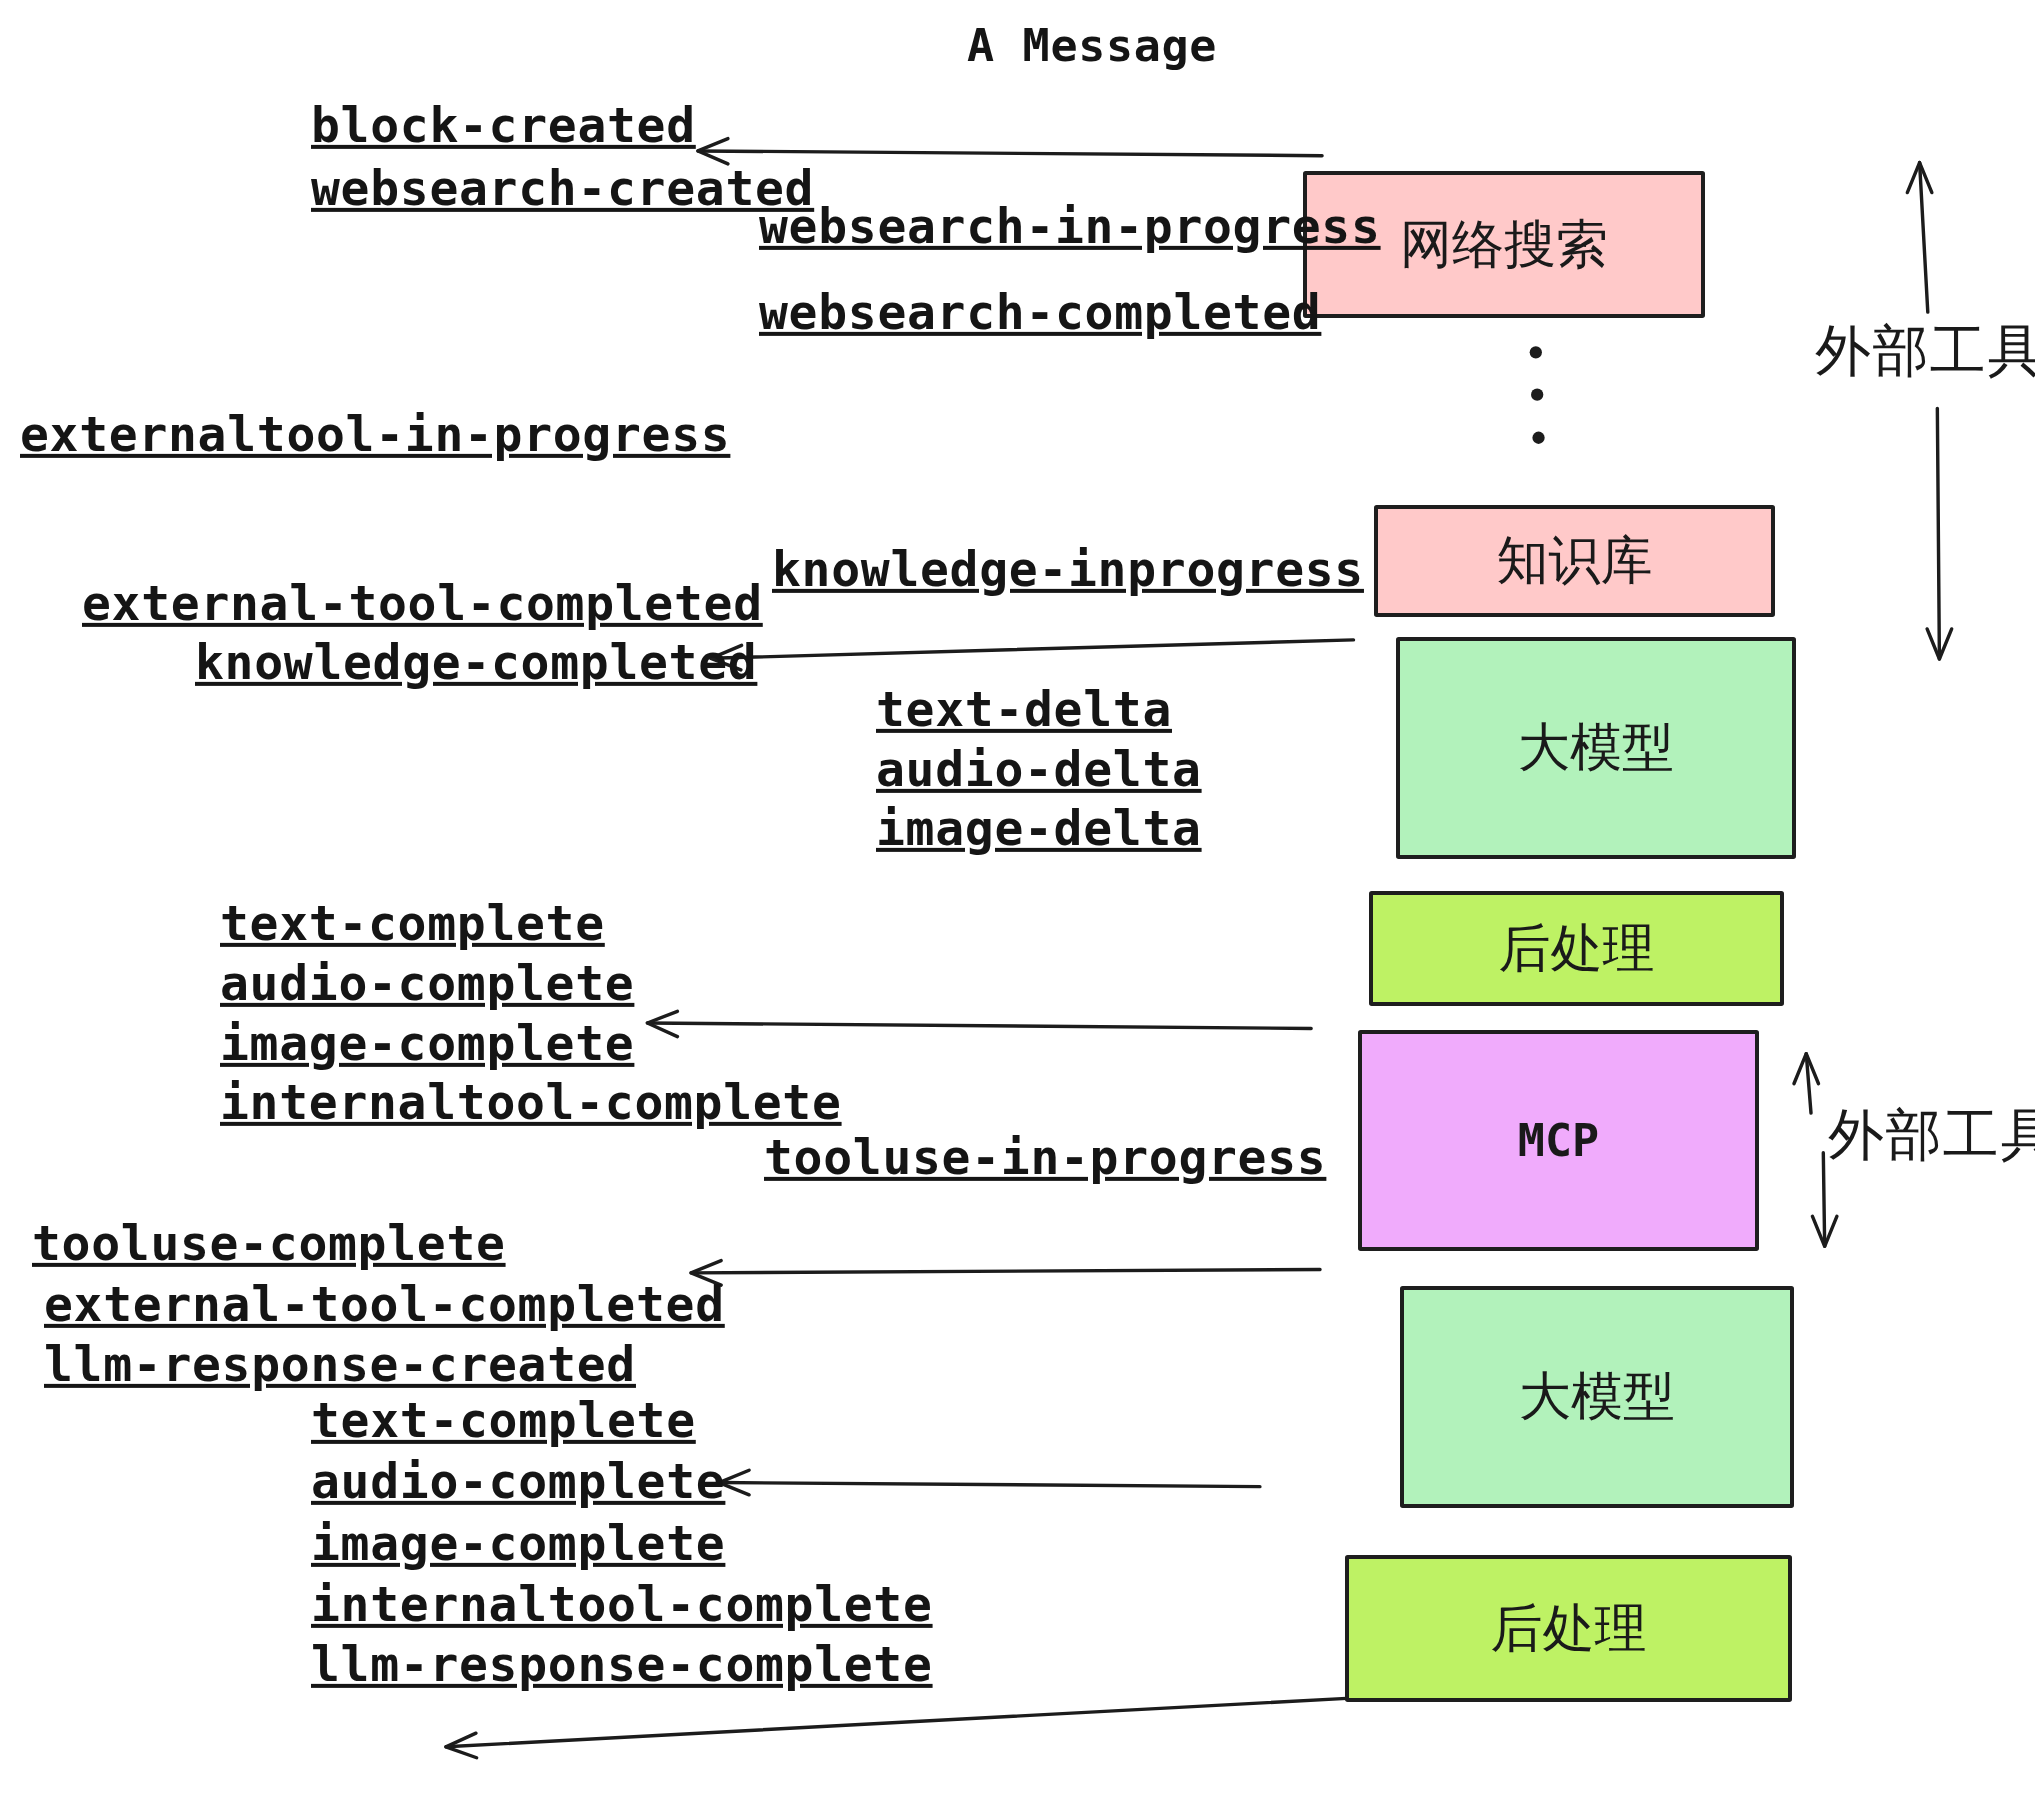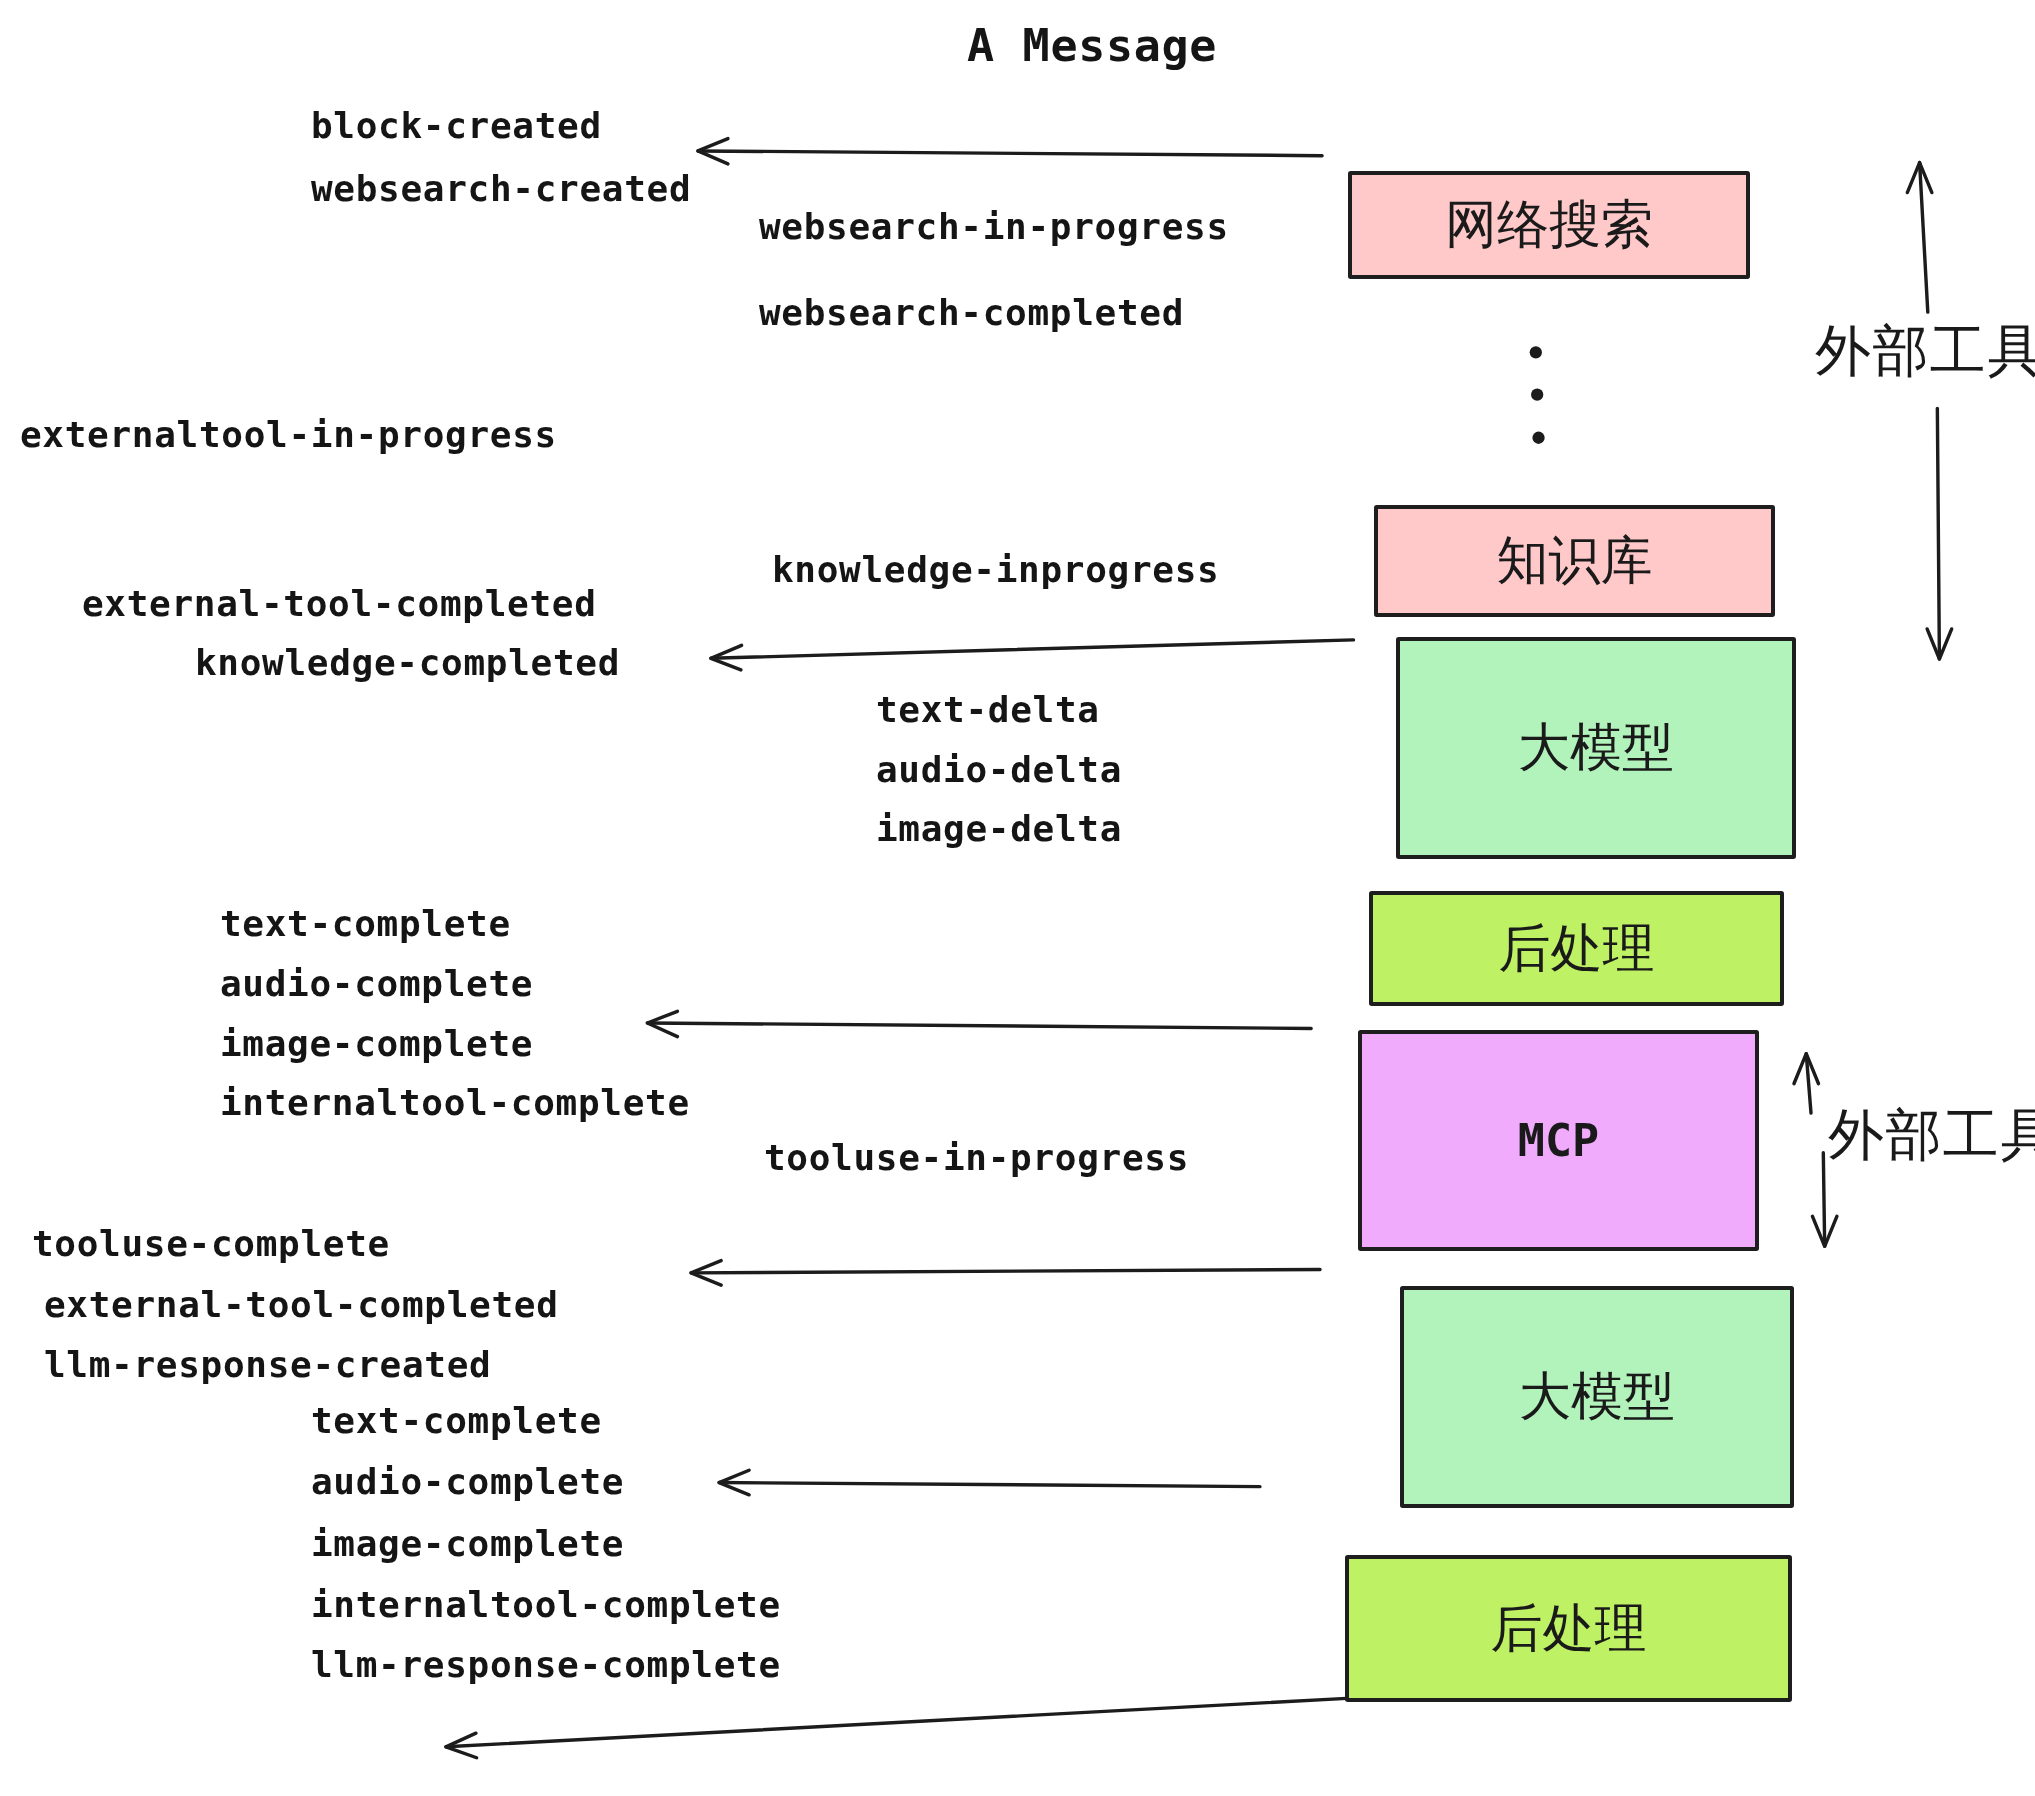--- a/index.html
+++ b/index.html
@@ -16,23 +16,24 @@
 
   .title{
     position:absolute;left:967px;top:45px;
     transform:translateY(-50%);
     font-size:45px;font-weight:700;letter-spacing:0.7px;
     white-space:nowrap;
   }
   .ev{
     position:absolute;
     transform:translateY(-52%);
-    font-size:36px;font-weight:700;
+    font-size:48px;font-weight:700;
     white-space:nowrap;
     letter-spacing:0.7px;
+    text-decoration:underline;
   }
   .box{
     position:absolute;
     background:#fff;
     border:4.8px solid #1E1E1E;
     border-radius:2.7px;
     display:flex;align-items:center;justify-content:center;
     box-sizing:border-box;
   }
   .box.pink{background:#FFC9C9;}
@@ -113,21 +114,21 @@
 
     <g fill="#1C1C1C" stroke="none">
       <circle cx="2249" cy="516" r="9"></circle>
       <circle cx="2251" cy="578" r="9"></circle>
       <circle cx="2253" cy="641" r="9"></circle>
     </g>
   </svg>
 
   <div class="title">A Message</div>
 
-  <div class="box pink" style="left:1348px;top:171px;width:402px;height:108px">
+  <div class="box pink" style="left:1303px;top:171px;width:402px;height:147px">
     <span class="box-label">网络搜索</span>
   </div>
   <div class="box pink" style="left:1374px;top:505px;width:401px;height:112px">
     <span class="box-label">知识库</span>
   </div>
   <div class="box green" style="left:1354px;top:637px;width:400px;height:222px">
     <span class="box-label">大模型</span>
   </div>
   <div class="box white" style="left:1369px;top:891px;width:415px;height:115px">
     <span class="box-label">后处理</span>

